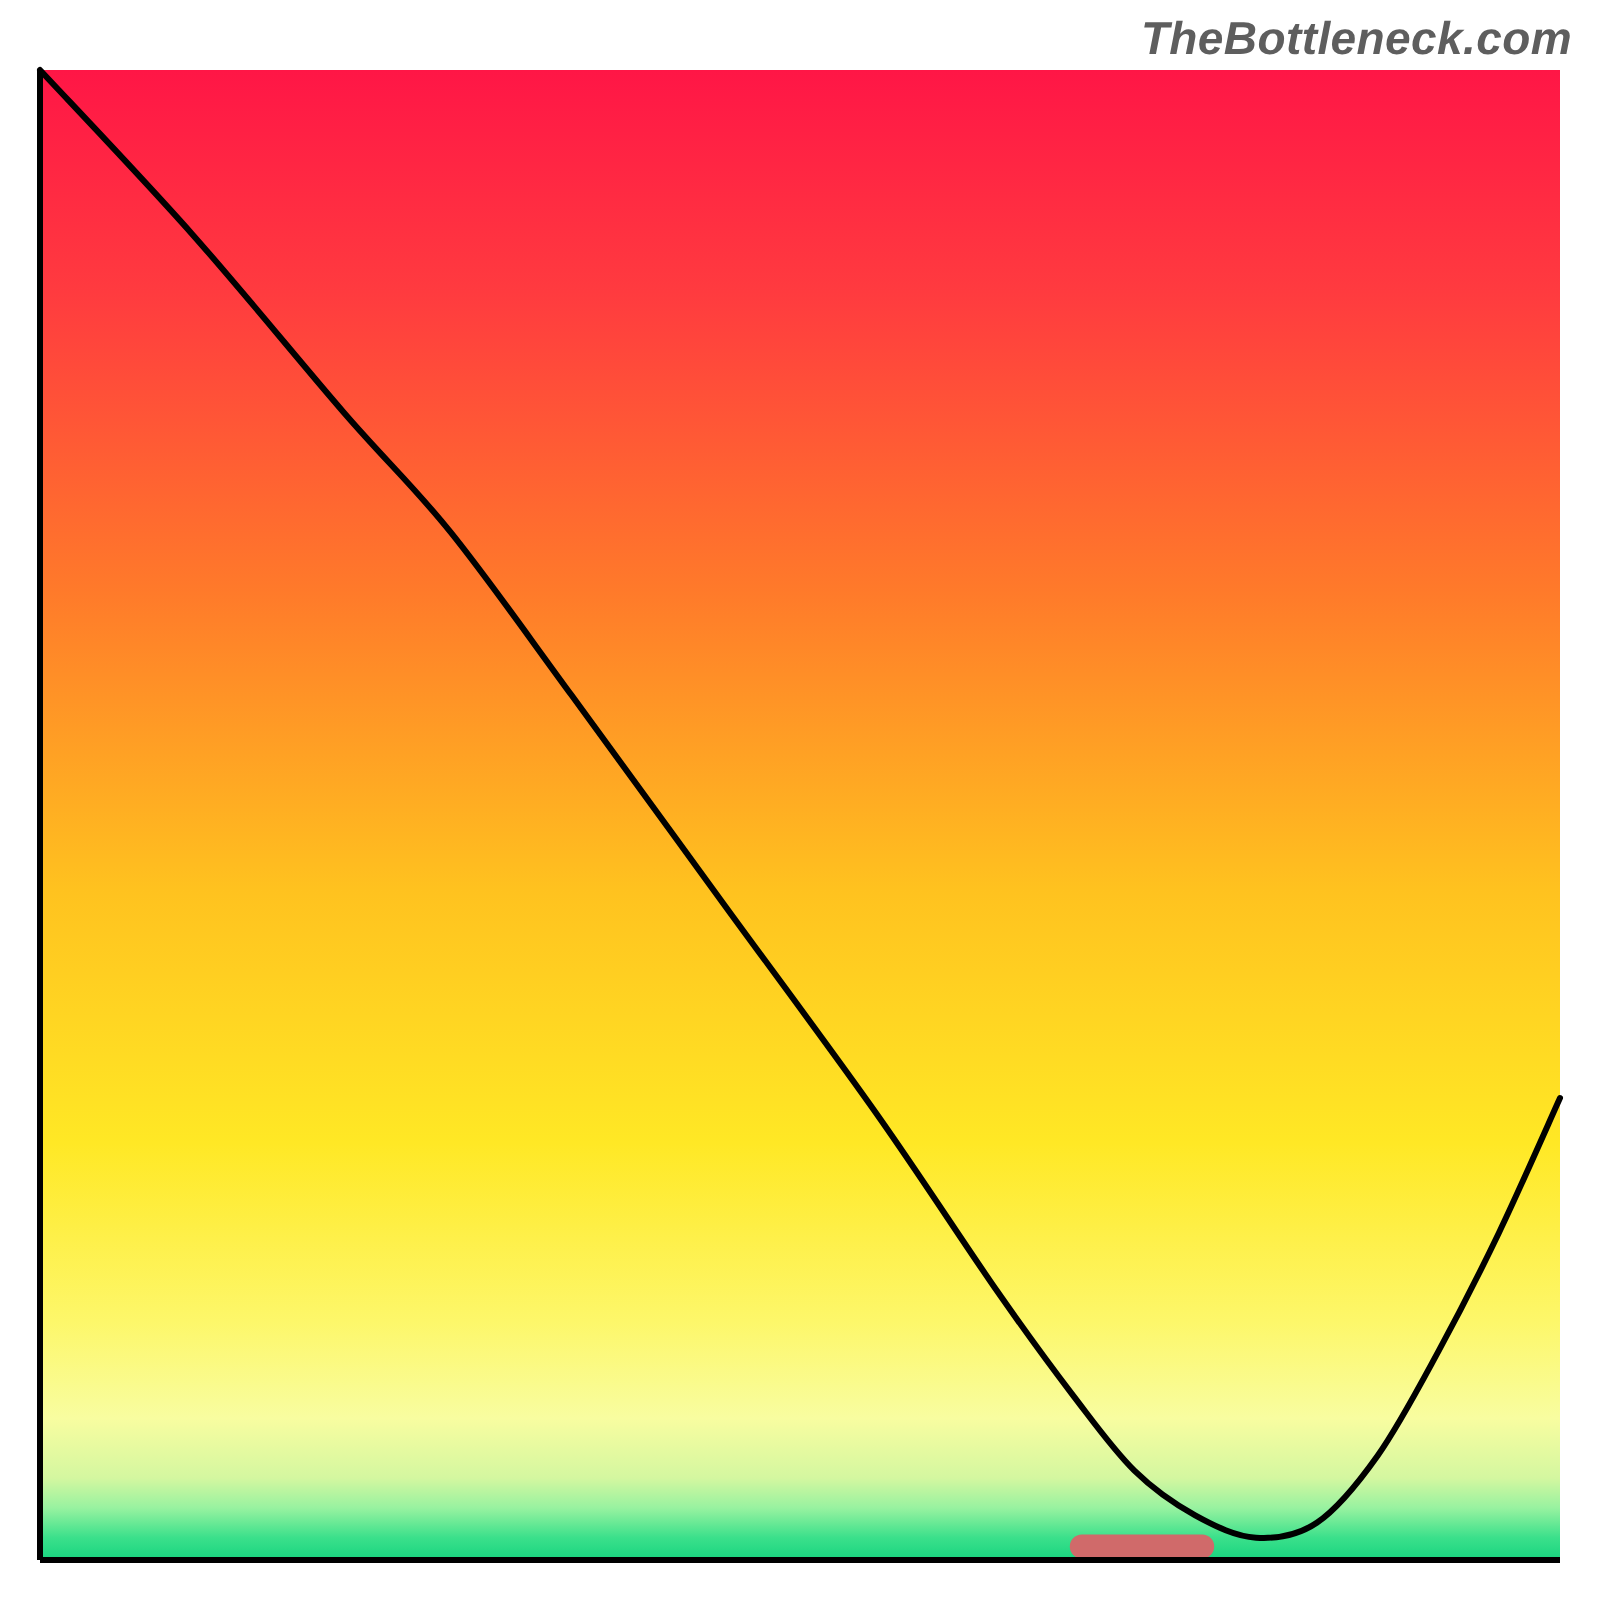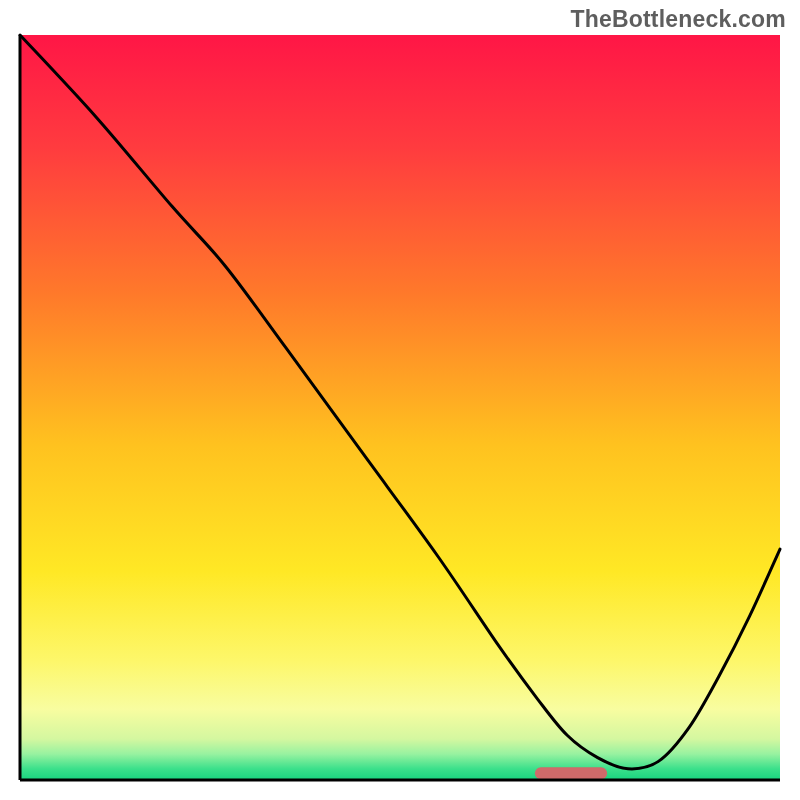--- a/index.html
+++ b/index.html
@@ -7,20 +7,21 @@
     padding: 0;
     width: 800px;
     height: 800px;
     background: #ffffff;
     font-family: Arial, Helvetica, sans-serif;
   }
   .chart-wrap {
     position: relative;
     width: 800px;
     height: 572px;
+    font-style: italic;
   }
   .watermark {
     position: absolute;
     top: 6px;
     right: 14px;
     font-size: 23px;
     font-weight: 600;
     color: #5e5e5e;
     letter-spacing: 0.2px;
     z-index: 10;

